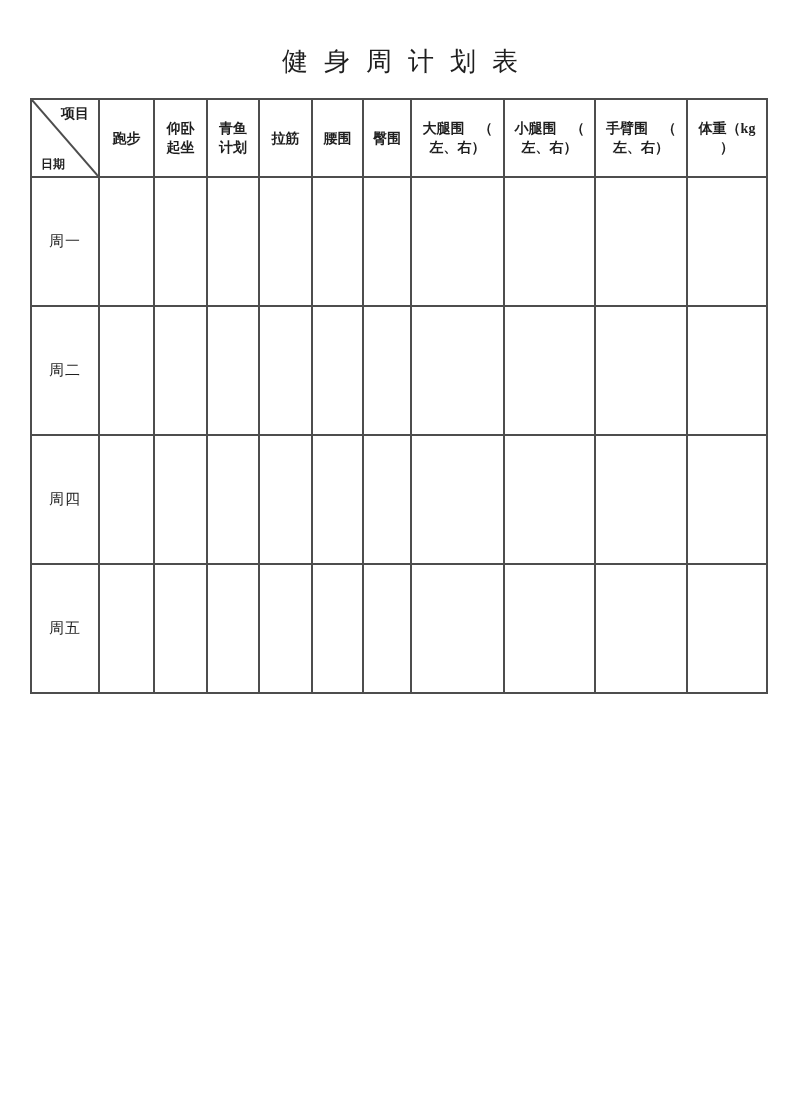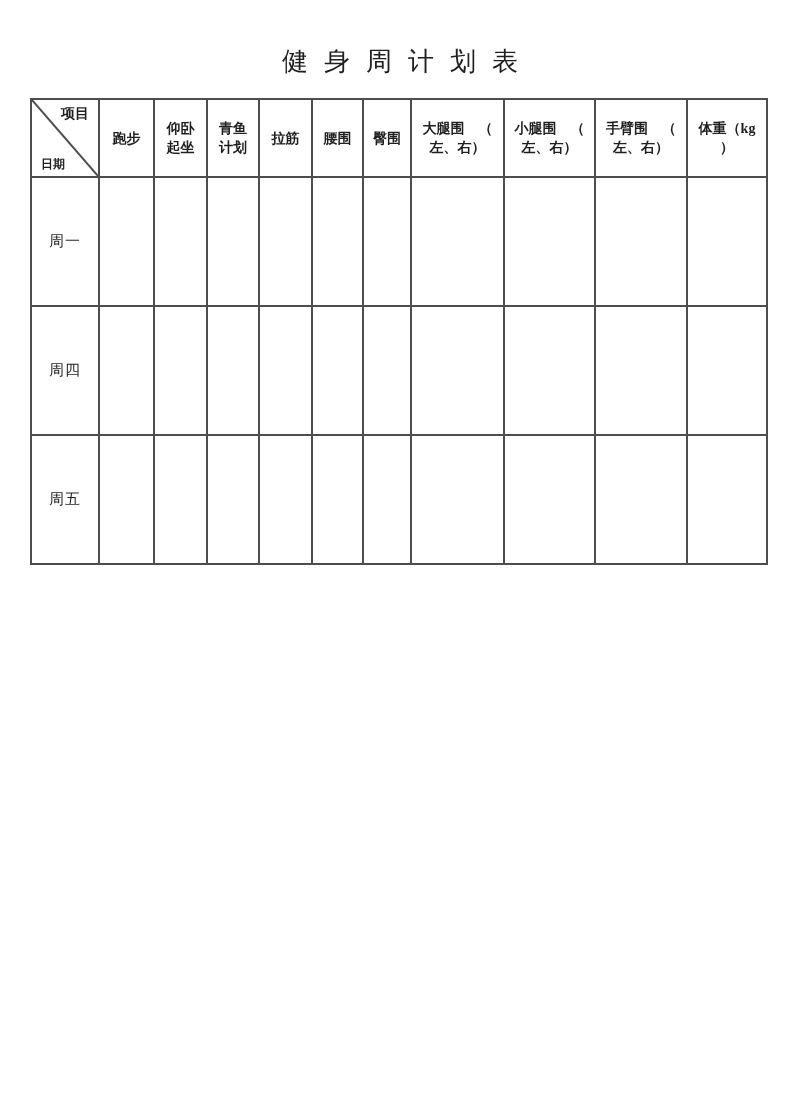--- a/index.html
+++ b/index.html
@@ -134,20 +134,33 @@
         <td></td>
           <td></td>
         <td></td>
           <td></td>
         <td></td>
           <td></td>
         <td></td>
           <td></td>
       </tr>
       <tr class="data-row">
+        <th class="row-label">周二</th>
+        <td></td>
+          <td></td>
+        <td></td>
+          <td></td>
+        <td></td>
+          <td></td>
+        <td></td>
+          <td></td>
+        <td></td>
+          <td></td>
+      </tr>
+      <tr class="data-row">
         <th class="row-label">周四</th>
         <td></td>
           <td></td>
         <td></td>
           <td></td>
         <td></td>
           <td></td>
         <td></td>
           <td></td>
         <td></td>

